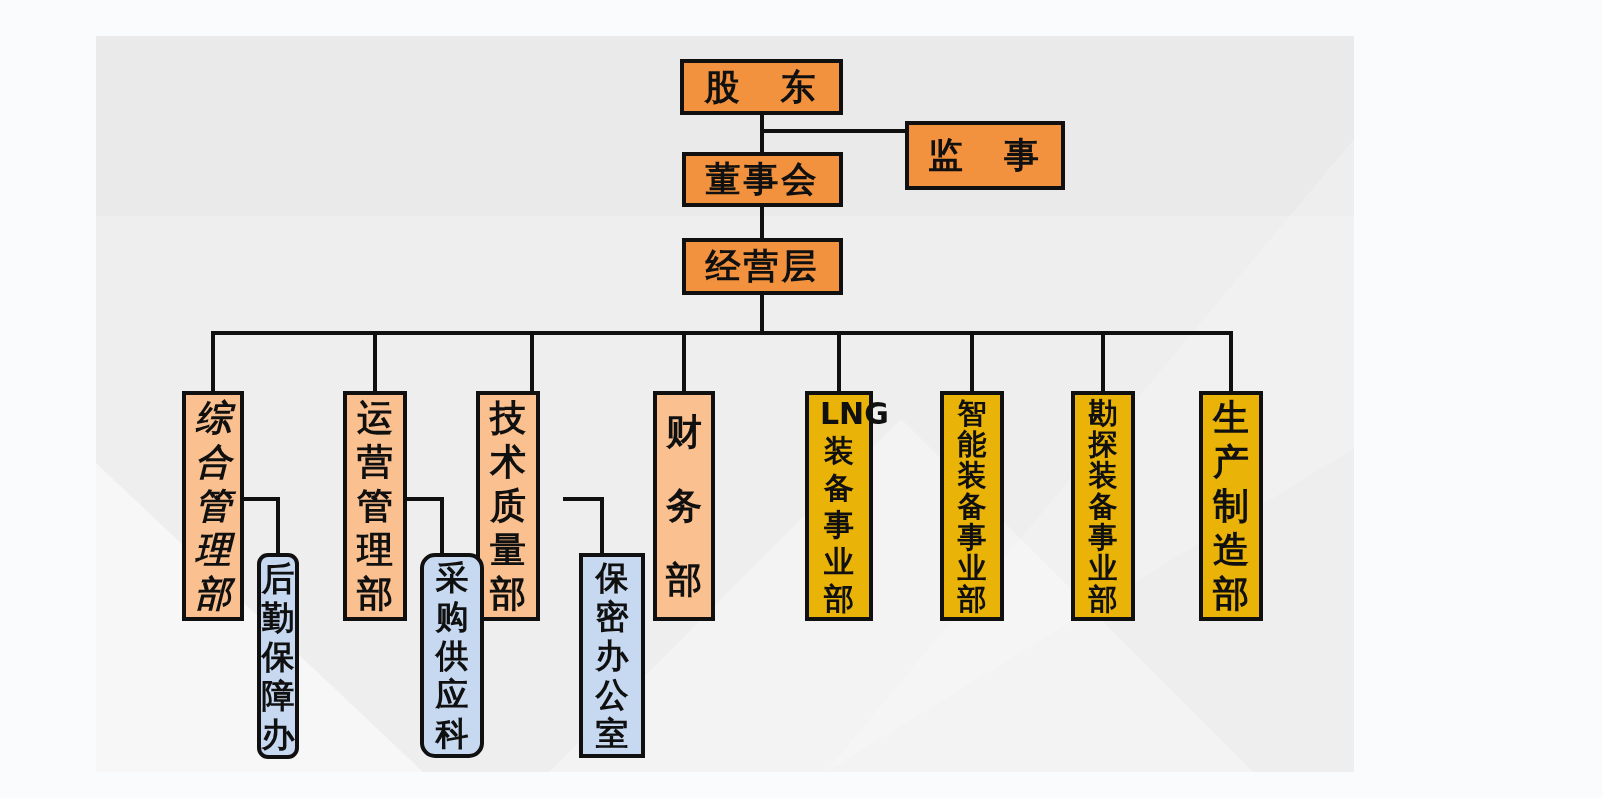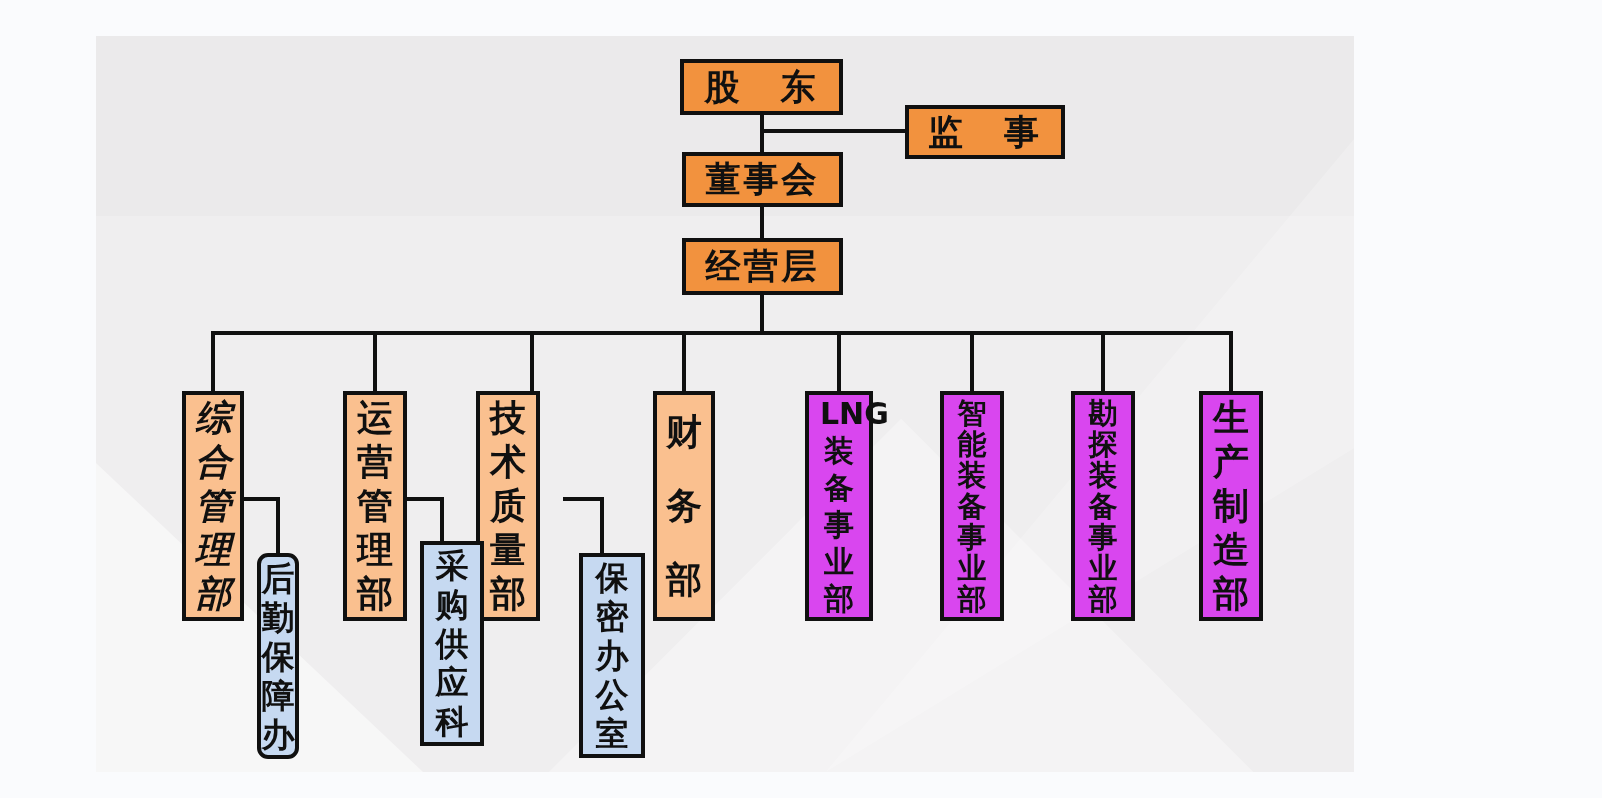--- a/index.html
+++ b/index.html
@@ -47,40 +47,40 @@
 
   
   .box{
     position:absolute;box-sizing:border-box;
     border:4px solid #101010;
     display:flex;align-items:center;justify-content:center;
     font-weight:bold;text-align:center;
   }
   .orange{background:#F2923E;}
   .peach {background:#FAC08F;}
-  .green {background:#d946ef;}
+  .green {background:#eab308;}
   .blue  {background:#C6D9F1;}
 
   .b-sh{left:680px;top:59px; width:163px;height:56px;}
-  .b-su{left:905px;top:105px;width:160px;height:54px;}
+  .b-su{left:905px;top:121px;width:160px;height:69px;}
   .b-bd{left:682px;top:152px;width:161px;height:55px;justify-content:center;}
   .b-mg{left:682px;top:238px;width:161px;height:57px;}
   .htext{font-size:35px;letter-spacing:3px;white-space:nowrap;}
 
   .c1{left:182px; top:391px;width:62px;height:230px;font-style:italic;}
   .c2{left:343px; top:391px;width:64px;height:230px;}
   .c3{left:476px; top:391px;width:64px;height:230px;}
   .c4{left:653px; top:391px;width:62px;height:230px;}
   .c5{left:805px; top:391px;width:68px;height:230px;}
   .c6{left:940px; top:391px;width:64px;height:230px;}
   .c7{left:1071px;top:391px;width:64px;height:230px;}
   .c8{left:1199px;top:391px;width:64px;height:230px;}
 
   .o1{left:257px;top:553px;width:42px;height:206px;border-radius:11px;}
-  .o2{left:420px;top:541px;width:64px;height:205px;}
+  .o2{left:420px;top:553px;width:64px;height:205px;border-radius:15px;}
   .o3{left:579px;top:553px;width:66px;height:205px;}
 
   .vtext{width:38px;text-align:center;white-space:pre-line;overflow:visible;}
   .t5{font-size:36px;line-height:44px;}   
   .t3{font-size:36px;line-height:74px;}   
   .t6{font-size:30px;line-height:37px;}   
   .t7{font-size:29px;line-height:31px;}   
   .to{font-size:33px;line-height:39px;}   
 </style>
 </head>

